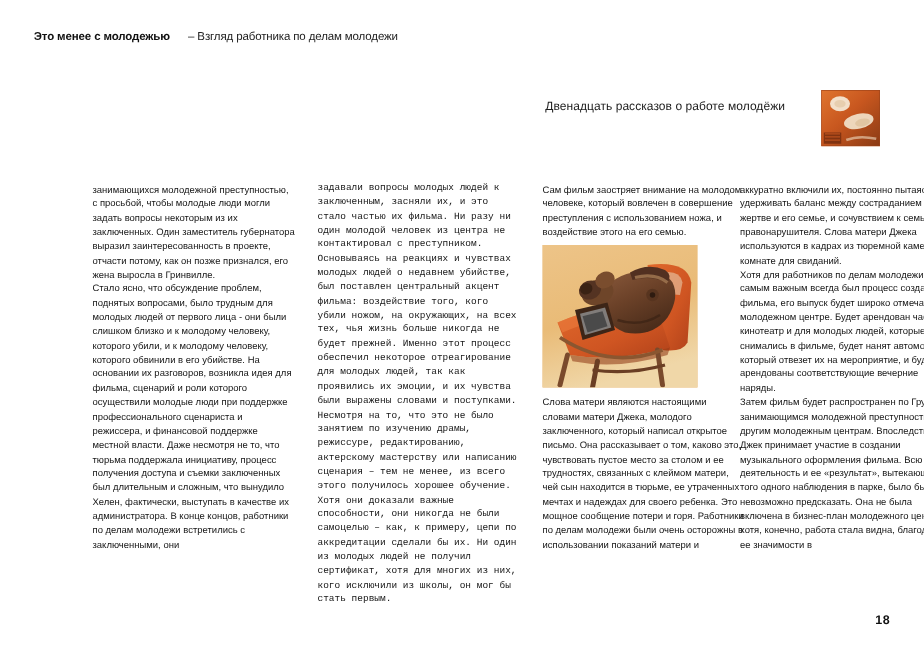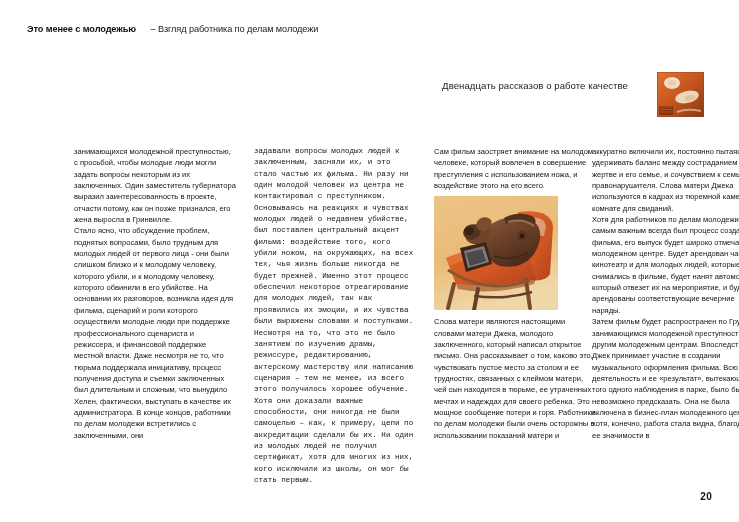--- a/index.html
+++ b/index.html
@@ -110,21 +110,21 @@
   }
 </style>
 </head>
 <body>
 
 <div id="page-header">
   <span class="hdr-strong">Это менее с молодежью</span><span class="hdr-rest"> – Взгляд работника по делам молодежи</span>
 </div>
 
 <div id="subtitle-band">
-  <div id="subtitle-text">Двенадцать рассказов о работе качестве</div>
+  <div id="subtitle-text">Двенадцать рассказов о работе молодёжи</div>
 </div>
 
 <div id="header-thumb">
   <svg class="ht-svg" viewBox="0 0 47 45" preserveAspectRatio="none">
     <defs>
       <linearGradient id="htg" x1="0" y1="0" x2="1" y2="1">
         <stop offset="0%" stop-color="#e0752f"></stop>
         <stop offset="45%" stop-color="#c8571f"></stop>
         <stop offset="100%" stop-color="#8a3a14"></stop>
       </linearGradient>
@@ -143,21 +143,21 @@
 
 <div class="column" id="col-1">
   <p>занимающихся молодежной преступностью, с просьбой, чтобы молодые люди могли задать вопросы некоторым из их заключенных. Один заместитель губернатора выразил заинтересованность в проекте, отчасти потому, как он позже признался, его жена выросла в Гринвилле.<br>Стало ясно, что обсуждение проблем, поднятых вопросами, было трудным для молодых людей от первого лица - они были слишком близко и к молодому человеку, которого убили, и к молодому человеку, которого обвинили в его убийстве. На основании их разговоров, возникла идея для фильма, сценарий и роли которого осуществили молодые люди при поддержке профессионального сценариста и режиссера, и финансовой поддержке местной власти. Даже несмотря не то, что тюрьма поддержала инициативу, процесс получения доступа и съемки заключенных был длительным и сложным, что вынудило Хелен, фактически, выступать в качестве их администратора. В конце концов, работники по делам молодежи встретились с заключенными, они</p>
 </div>
 
 <div class="column" id="col-2">
   <p>задавали вопросы молодых людей к заключенным, засняли их, и это стало частью их фильма. Ни разу ни один молодой человек из центра не контактировал с преступником. Основываясь на реакциях и чувствах молодых людей о недавнем убийстве, был поставлен центральный акцент фильма: воздействие того, кого убили ножом, на окружающих, на всех тех, чья жизнь больше никогда не будет прежней. Именно этот процесс обеспечил некоторое отреагирование для молодых людей, так как проявились их эмоции, и их чувства были выражены словами и поступками. Несмотря на то, что это не было занятием по изучению драмы, режиссуре, редактированию, актерскому мастерству или написанию сценария – тем не менее, из всего этого получилось хорошее обучение. Хотя они доказали важные способности, они никогда не были самоцелью – как, к примеру, цепи по аккредитации сделали бы их. Ни один из молодых людей не получил сертификат, хотя для многих из них, кого исключили из школы, он мог бы стать первым.</p>
 </div>
 
 <div class="column" id="col-3">
-  <p>Сам фильм заостряет внимание на молодом человеке, который вовлечен в совершение преступления с использованием ножа, и воздействие этого на его всего.</p>
+  <p>Сам фильм заостряет внимание на молодом человеке, который вовлечен в совершение преступления с использованием ножа, и воздействие этого на его семью.</p>
 
   <div id="camera-figure">
     <svg class="cam-svg" viewBox="0 0 124 114" preserveAspectRatio="none">
       <defs>
         <linearGradient id="bgb" x1="0" y1="0" x2="0.3" y2="1">
           <stop offset="0%" stop-color="#edc488"></stop>
           <stop offset="55%" stop-color="#e9bb77"></stop>
           <stop offset="100%" stop-color="#f0d7a8"></stop>
         </linearGradient>
         <linearGradient id="chairg" x1="0" y1="0" x2="1" y2="1">
@@ -209,13 +209,13 @@
     </svg>
   </div>
 
   <p>Слова матери являются настоящими словами матери Джека, молодого заключенного, который написал открытое письмо. Она рассказывает о том, каково это, чувствовать пустое место за столом и ее трудностях, связанных с клеймом матери, чей сын находится в тюрьме, ее утраченных мечтах и надеждах для своего ребенка. Это мощное сообщение потери и горя. Работники по делам молодежи были очень осторожны в использовании показаний матери и</p>
 </div>
 
 <div class="column" id="col-4">
   <p>аккуратно включили их, постоянно пытаясь удерживать баланс между состраданием к жертве и его семье, и сочувствием к семье правонарушителя. Слова матери Джека используются в кадрах из тюремной камеры и комнате для свиданий.<br>Хотя для работников по делам молодежи самым важным всегда был процесс создания фильма, его выпуск будет широко отмечаться в молодежном центре. Будет арендован частный кинотеатр и для молодых людей, которые снимались в фильме, будет нанят автомобиль, который отвезет их на мероприятие, и будут арендованы соответствующие вечерние наряды.<br>Затем фильм будет распространен по Группам, занимающимся молодежной преступностью, и другим молодежным центрам. Впоследствии Джек принимает участие в создании музыкального оформления фильма. Всю эту деятельность и ее «результат», вытекающий из того одного наблюдения в парке, было бы невозможно предсказать. Она не была включена в бизнес-план молодежного центра - хотя, конечно, работа стала видна, благодаря ее значимости в</p>
 </div>
 
-<div id="page-number">20</div>
+<div id="page-number">18</div>
 
 </body></html>

